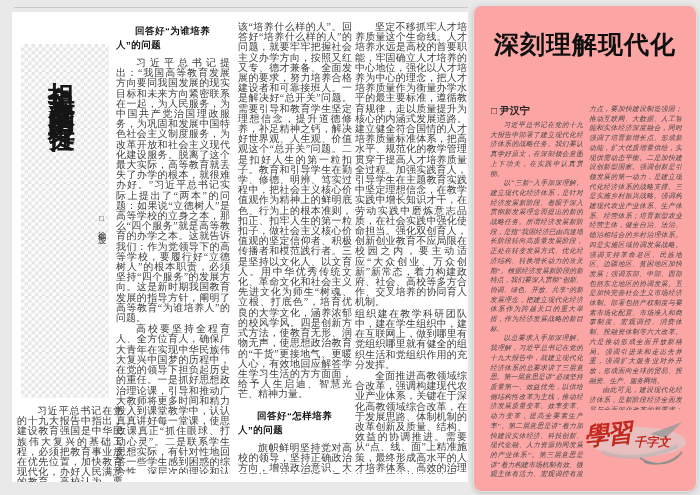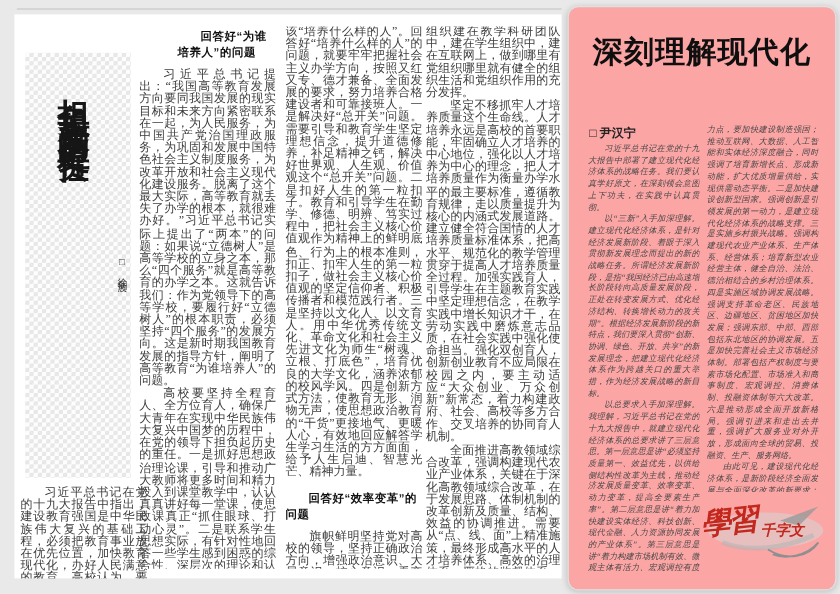--- a/index.html
+++ b/index.html
@@ -44,21 +44,21 @@
   .body{
     font-size:10px;line-height:10.2px;color:#3c3c3c;
     text-align:justify;text-indent:2em;margin:0 0 1px 0;
   }
   .cont{text-indent:0;}
   .sec-h{
     font-size:9.5px;font-weight:bold;color:#111;line-height:14px;
     margin:9px 0 6px 0;text-indent:2em;letter-spacing:0.5px;
     font-family:"Liberation Sans",sans-serif;
   }
-  .sec-h.first{margin-top:2px;margin-left:32px;}
+  .sec-h.first{margin-top:2px;}
   .byline{
     font-size:6.8px;line-height:10px;color:#444;font-style:italic;
     text-align:justify;text-indent:2em;margin:2px 0 0 0;
   }
 
   
   .right-card{
     position:absolute;left:473px;top:5px;width:222px;height:485px;
     background:#fca5a5;border:1px solid #e0e0e0;border-radius:9px;
     box-shadow:0 1px 5px rgba(0,0,0,0.18);
@@ -117,27 +117,27 @@
     <div class="col col2">
       <div class="sec-h first">回答好“为谁培养人”的问题</div>
       <p class="body">习近平总书记提出：“我国高等教育发展方向要同我国发展的现实目标和未来方向紧密联系在一起，为人民服务，为中国共产党治国理政服务，为巩固和发展中国特色社会主义制度服务，为改革开放和社会主义现代化建设服务。脱离了这个最大实际，高等教育就丢失了办学的根本，就很难办好。”习近平总书记实际上提出了“两本”的问题：如果说“立德树人”是高等学校的立身之本，那么“四个服务”就是高等教育的办学之本。这就告诉我们：作为党领导下的高等学校，要履行好“立德树人”的根本职责，必须坚持“四个服务”的发展方向。这是新时期我国教育发展的指导方针，阐明了高等教育“为谁培养人”的问题。</p>
       <p class="body">高校要坚持全程育人、全方位育人，确保广大青年在实现中华民族伟大复兴中国梦的历程中，在党的领导下担负起历史的重任。一是抓好思想政治理论课，引导和推动广大教师将更多时间和精力投入到课堂教学中，认认真真讲好每一堂课，使思政课真正“抓住眼球、打动心灵”。二是联系学生思想实际，有针对性地回答一些学生感到困惑的综合性、深层次的理论和认识问题，引导学生“正确认识世界和中国发展大势，正确认识时代责任和历史使命，正确认识远大抱负和脚踏实地”。三是弘扬以爱国主义为核心的民族精神和以改革创新为核心的时代精神。四是增强政治敏锐性和政治鉴别力，确保高等学校和谐稳定。</p>
       <div class="sec-h">回答好“的新发展理念”的问题</div>
       <p class="body">习近平总书记明确指出，“我国高等教育肩负着培养德智体美全面发展的社会主义事业建设者和接班人的重大任务”；党中央、国务院《关于加强和改进新形势下高校思想政治工作的意见》也提出，要“培养又红又专、德才兼备、全面发展的中国特色社会主义合格建设者和可靠接班人”。明确了高校应</p>
     </div>
 
     <div class="col col3">
       <p class="body cont">该“培养什么样的人”。回答好“培养什么样的人”的问题，就要牢牢把握社会主义办学方向，按照又红又专、德才兼备、全面发展的要求，努力培养合格建设者和可靠接班人。一是解决好“总开关”问题。需要引导和教育学生坚定理想信念，提升道德修养，补足精神之钙，解决好世界观、人生观、价值观这个“总开关”问题。二是扣好人生的第一粒扣子。教育和引导学生在勤学、修德、明辨、笃实过程中，把社会主义核心价值观作为精神上的鲜明底色、行为上的根本准则，扣正、扣牢人生的第一粒扣子，做社会主义核心价值观的坚定信仰者、积极传播者和模范践行者。三是坚持以文化人、以文育人。用中华优秀传统文化、革命文化和社会主义先进文化为师生“树魂、立根、打底色”，培育优良的大学文化，涵养浓郁的校风学风。四是创新方式方法，使教育无形、润物无声，使思想政治教育的“干货”更接地气、更暖人心，有效地回应解答学生学习生活的方方面面，给予人生启迪、智慧光芒、精神力量。</p>
-      <div class="sec-h">回答好“效率变革”的问题</div>
+      <div class="sec-h">回答好“怎样培养人”的问题</div>
       <p class="body">旗帜鲜明坚持党对高校的领导，坚持正确政治方向，增强政治意识、大局意识、核心意识、看齐意识，坚决维护以习近平同志为核心的党中央权威。坚持正确学术导向，把马克思主义世界观和方法论贯穿各环节，使学术研究工作始终坚持正确的政治立场、理论立场。坚持党对高校的思想领导，抓好教师队伍和思政工作队伍这一主力军，加强对教师特别是青年教师的思想政治教育，引导广大教师自觉做“有理想信念、有道德情操、有扎实学识、有仁爱之心”的“四有”好教师。抓好课堂、论坛、网络等主阵地，坚持课堂讲授守纪律、公开言论守规矩，保障课堂始终成为教书育人的良田沃土。坚持党对高校的组织领导，建强高校党委领导班子，实现党委主体责任和纪委监督责任，坚持和完善党委领导下的校长负责制，书记、校长都要成为社会主义政治家、教育家，确保高校领导权牢牢掌握在忠于马克思主义、忠于党和人民的人手中。加强基层组织建设，把党</p>
     </div>
 
     <div class="col col4">
+      <p class="body">坚定不移抓牢人才培养质量这个生命线。人才培养永远是高校的首要职能，牢固确立人才培养的中心地位，强化以人才培养为中心的理念，把人才培养质量作为衡量办学水平的最主要标准，遵循教育规律，走以质量提升为核心的内涵式发展道路。建立健全符合国情的人才培养质量标准体系，把高水平、规范化的教学管理贯穿于提高人才培养质量全过程。加强实践育人，引导学生在主题教育实践中坚定理想信念，在教学实践中增长知识才干，在劳动实践中磨炼意志品质，在社会实践中强化使命担当。强化双创育人，创新创业教育不应局限在校园之内，要主动适应“大众创业、万众创新”新常态，着力构建政府、社会、高校等多方合作、交叉培养的协同育人机制。</p>
       <p class="body cont">组织建在教学科研团队中，建在学生组织中，建在互联网上，做到哪里有党组织哪里就有健全的组织生活和党组织作用的充分发挥。</p>
-      <p class="body">坚定不移抓牢人才培养质量这个生命线。人才培养永远是高校的首要职能，牢固确立人才培养的中心地位，强化以人才培养为中心的理念，把人才培养质量作为衡量办学水平的最主要标准，遵循教育规律，走以质量提升为核心的内涵式发展道路。建立健全符合国情的人才培养质量标准体系，把高水平、规范化的教学管理贯穿于提高人才培养质量全过程。加强实践育人，引导学生在主题教育实践中坚定理想信念，在教学实践中增长知识才干，在劳动实践中磨炼意志品质，在社会实践中强化使命担当。强化双创育人，创新创业教育不应局限在校园之内，要主动适应“大众创业、万众创新”新常态，着力构建政府、社会、高校等多方合作、交叉培养的协同育人机制。</p>
       <p class="body">全面推进高教领域综合改革，强调构建现代农业产业体系，关键在于深化高教领域综合改革，在于发展思路、体制机制的改革创新及质量、结构、效益的协调推进。需要从“点、线、面”上精准施策，最终形成高水平的人才培养体系、高效的治理体系、严格的监督体系、有力的保障体系。离开了行政体制改革和政府简政放权，离开了人才市场和科技市场的建设以及各项社会制度保障，很多矛盾和问题都无法解决。</p>
       <p class="byline">（作者系中央党校中青一班学员，山东农业大学党委书记）</p>
     </div>
 
   </div>
 
   <div class="right-card">
 
     <div class="r-title">
       <div>深刻理解现代化</div>

